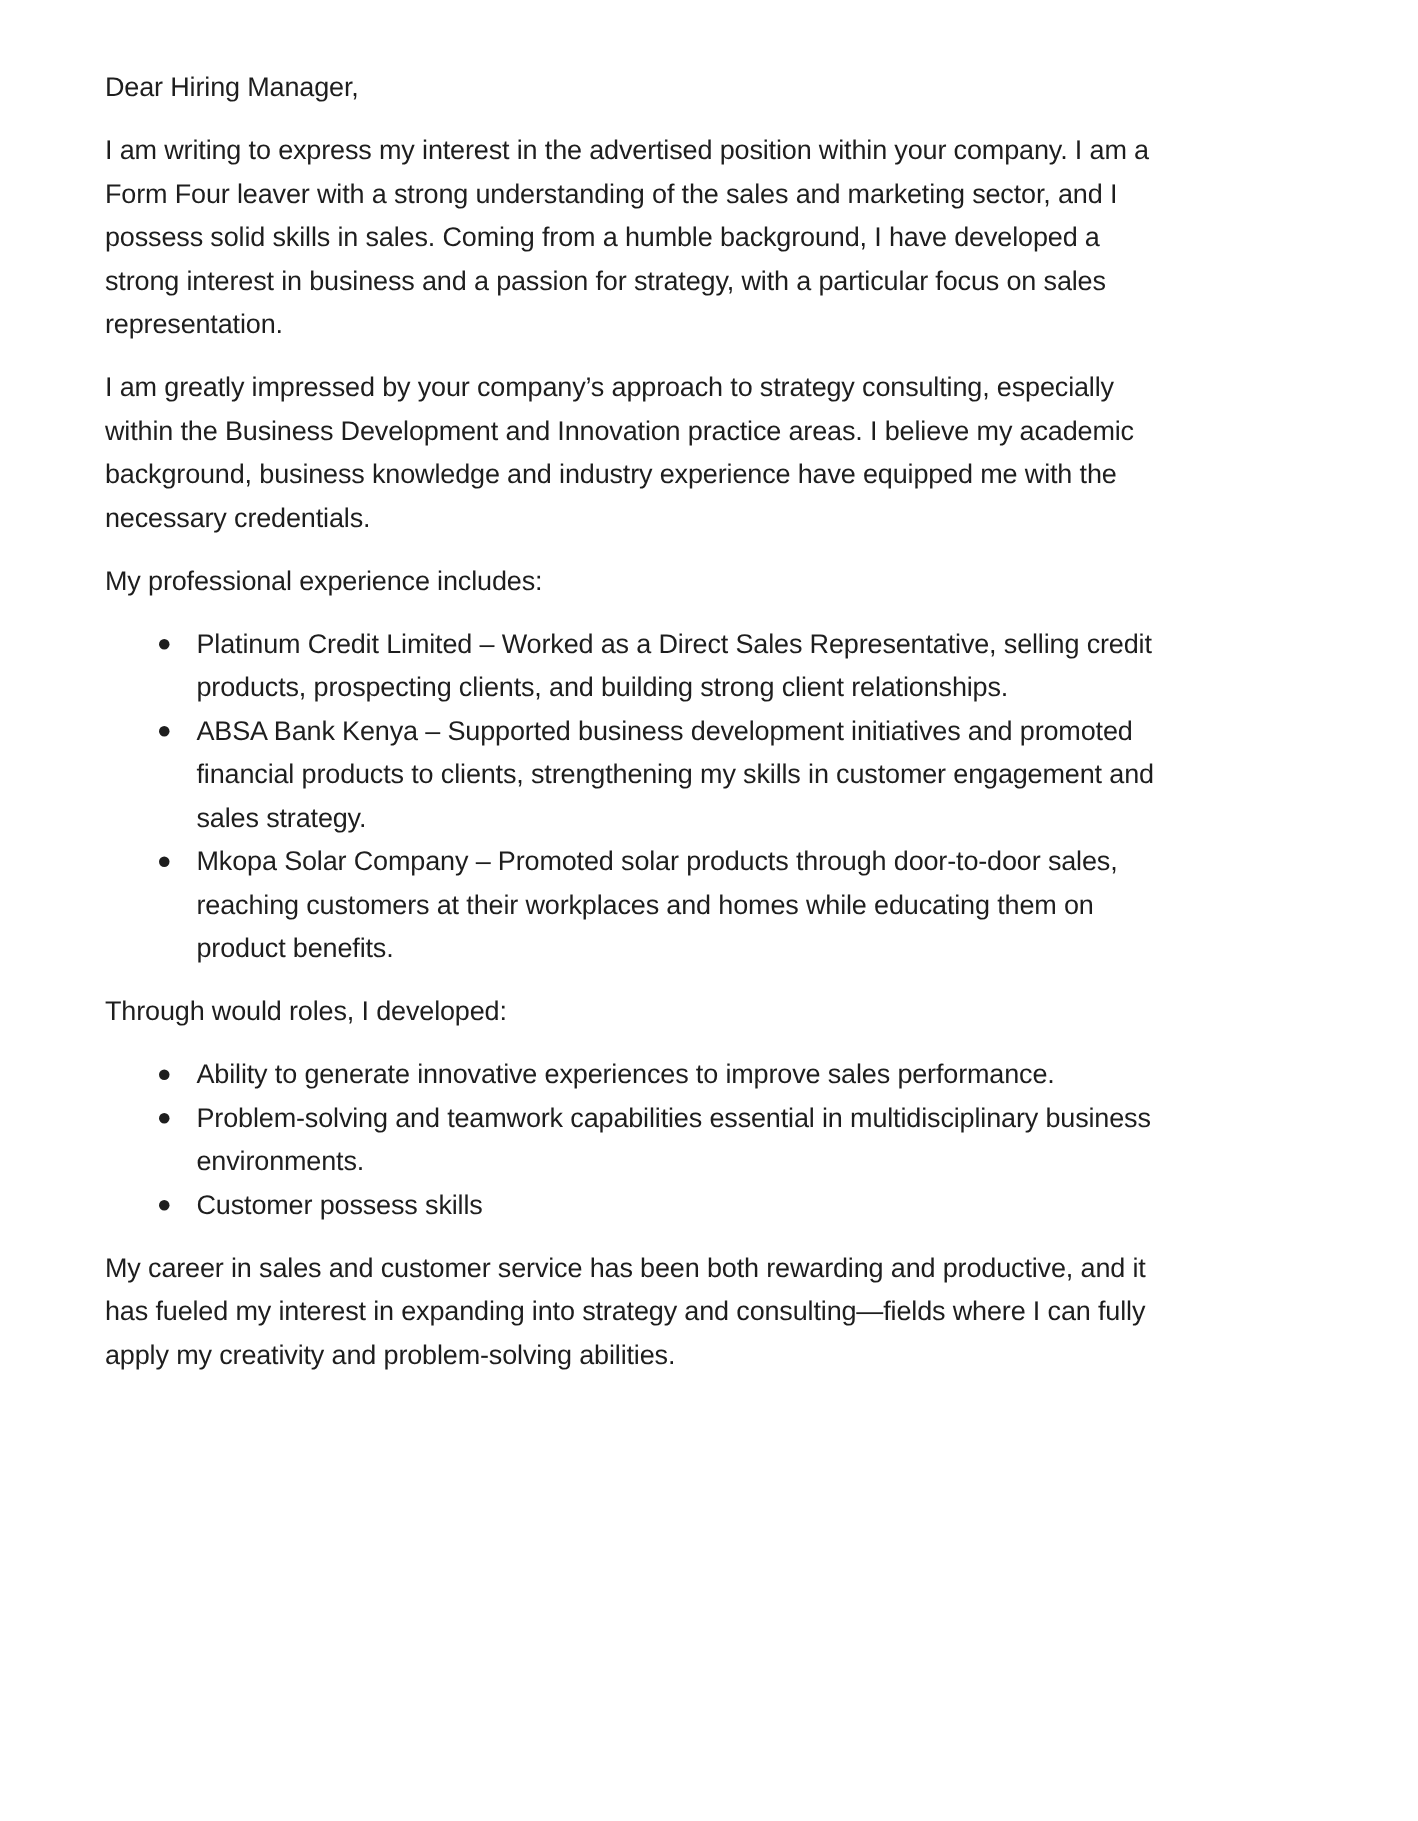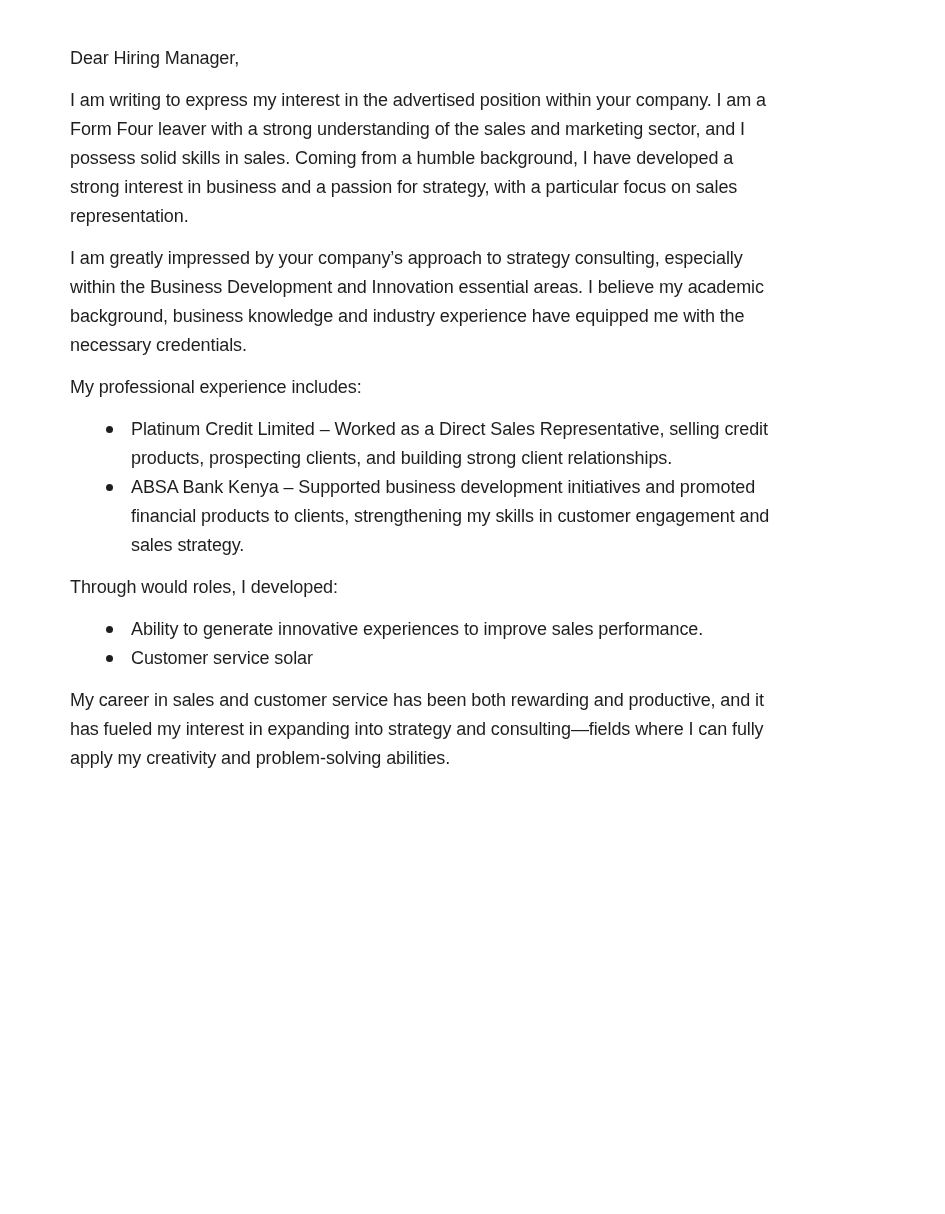--- a/index.html
+++ b/index.html
@@ -49,33 +49,35 @@
 </style>
 </head>
 <body>
 
 <div class="page">
 
   <p class="para">Dear Hiring Manager,</p>
 
   <p class="para">I am writing to express my interest in the advertised position within your company. I am a Form Four leaver with a strong understanding of the sales and marketing sector, and I possess solid skills in sales. Coming from a humble background, I have developed a strong interest in business and a passion for strategy, with a particular focus on sales representation.</p>
 
-  <p class="para">I am greatly impressed by your company’s approach to strategy consulting, especially within the Business Development and Innovation essential areas. I believe my academic background, business knowledge and industry experience have equipped me with the necessary credentials.</p>
+  <p class="para">I am greatly impressed by your company’s approach to strategy consulting, especially within the Business Development and Innovation practice areas. I believe my academic background, business knowledge and industry experience have equipped me with the necessary credentials.</p>
 
   <p class="para">My professional experience includes:</p>
 
   <ul class="bullets">
     <li>Platinum Credit Limited – Worked as a Direct Sales Representative, selling credit products, prospecting clients, and building strong client relationships.</li>
     <li>ABSA Bank Kenya – Supported business development initiatives and promoted financial products to clients, strengthening my skills in customer engagement and sales strategy.</li>
+    <li>Mkopa Solar Company – Promoted solar products through door-to-door sales, reaching customers at their workplaces and homes while educating them on product benefits.</li>
   </ul>
 
   <p class="para">Through would roles, I developed:</p>
 
   <ul class="bullets">
     <li>Ability to generate innovative experiences to improve sales performance.</li>
-    <li>Customer service solar</li>
+    <li>Problem-solving and teamwork capabilities essential in multidisciplinary business environments.</li>
+    <li>Customer possess skills</li>
   </ul>
 
   <p class="para">My career in sales and customer service has been both rewarding and productive, and it has fueled my interest in expanding into strategy and consulting—fields where I can fully apply my creativity and problem-solving abilities.</p>
 
 
 
 </div>
 
 </body></html>

